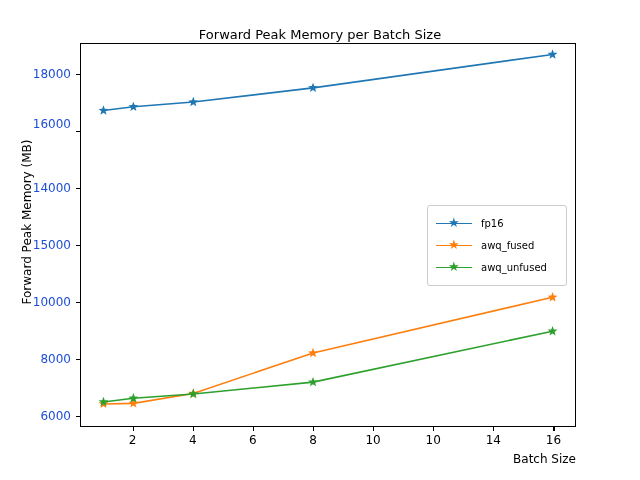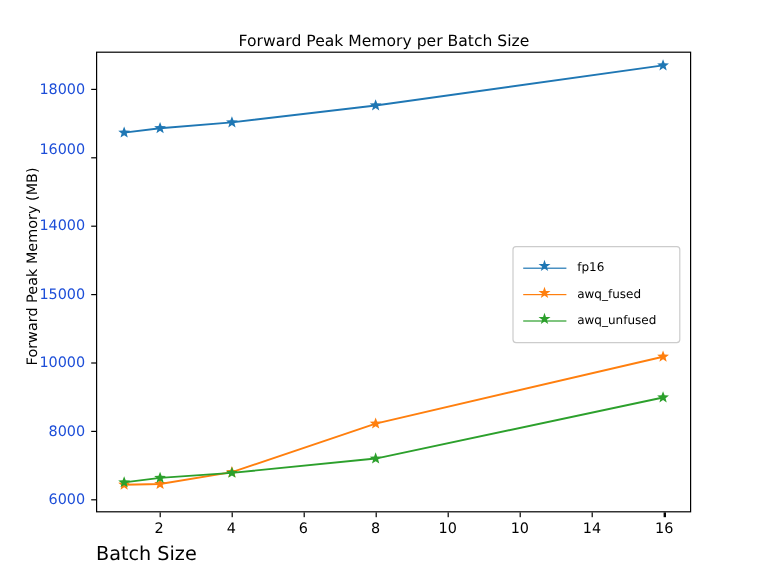--- a/index.html
+++ b/index.html
@@ -85,22 +85,22 @@
     top: 427px;
     width: 1.1px;
     height: 4px;
     background: #000000;
   }
   #xlabel {
     position: absolute;
     left: 80px;
     width: 496px;
     top: 452px;
-    text-align: left;
-    font-size: 16px;
+    text-align: right;
+    font-size: 12px;
     color: #000000;
   }
   #ylabel {
     position: absolute;
     left: -165px;
     top: 215px;
     width: 384px;
     text-align: center;
     font-size: 12px;
     color: #000000;

